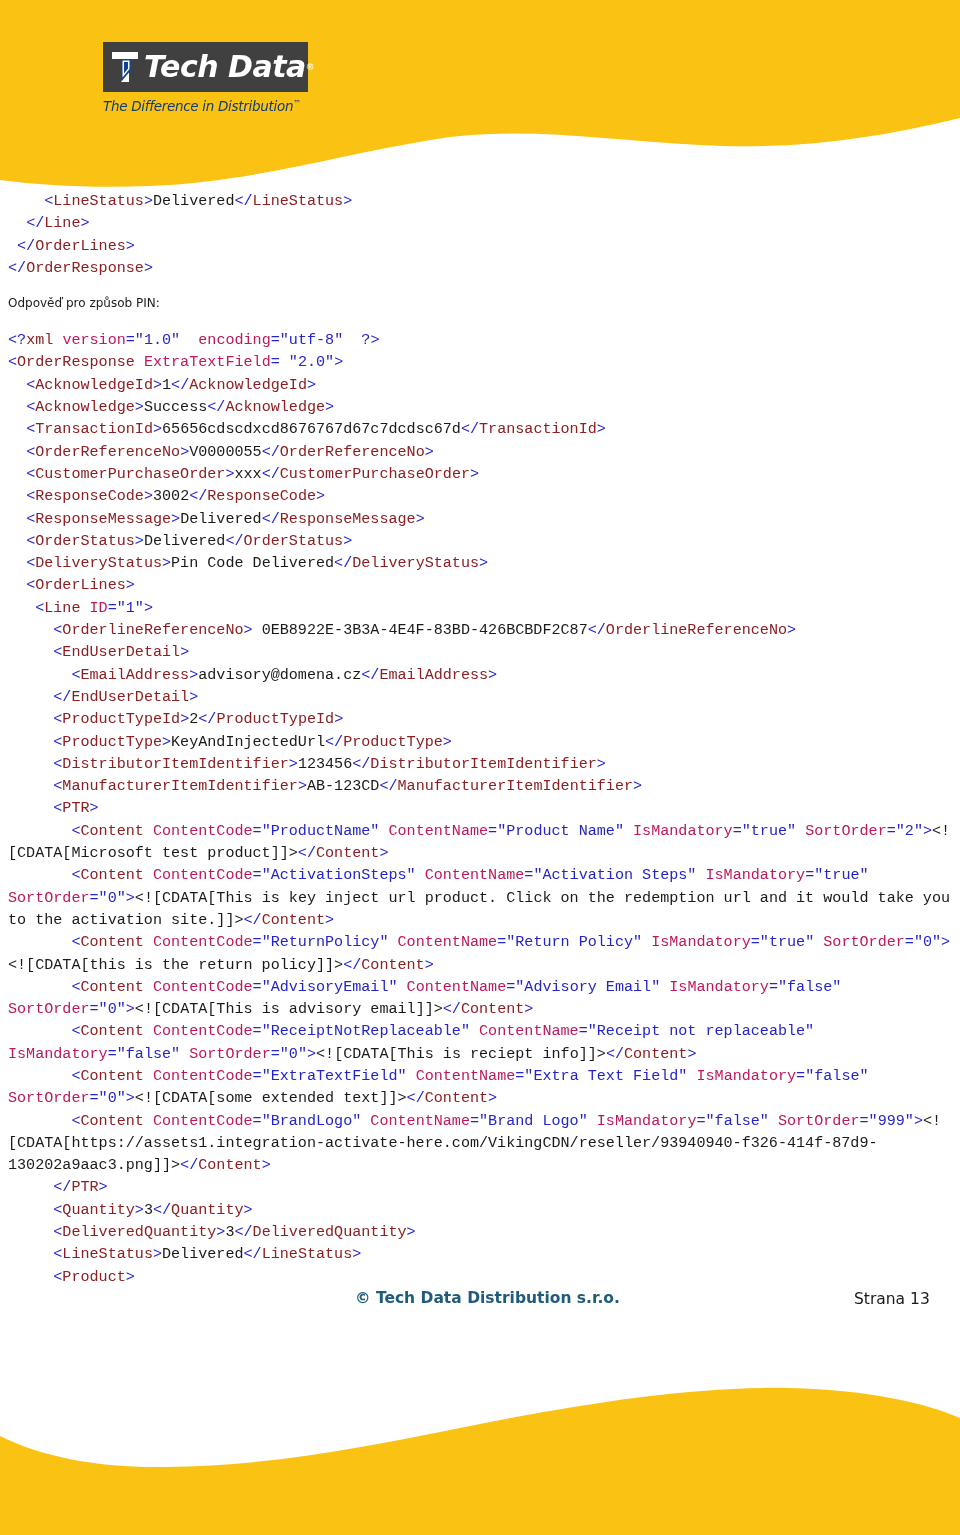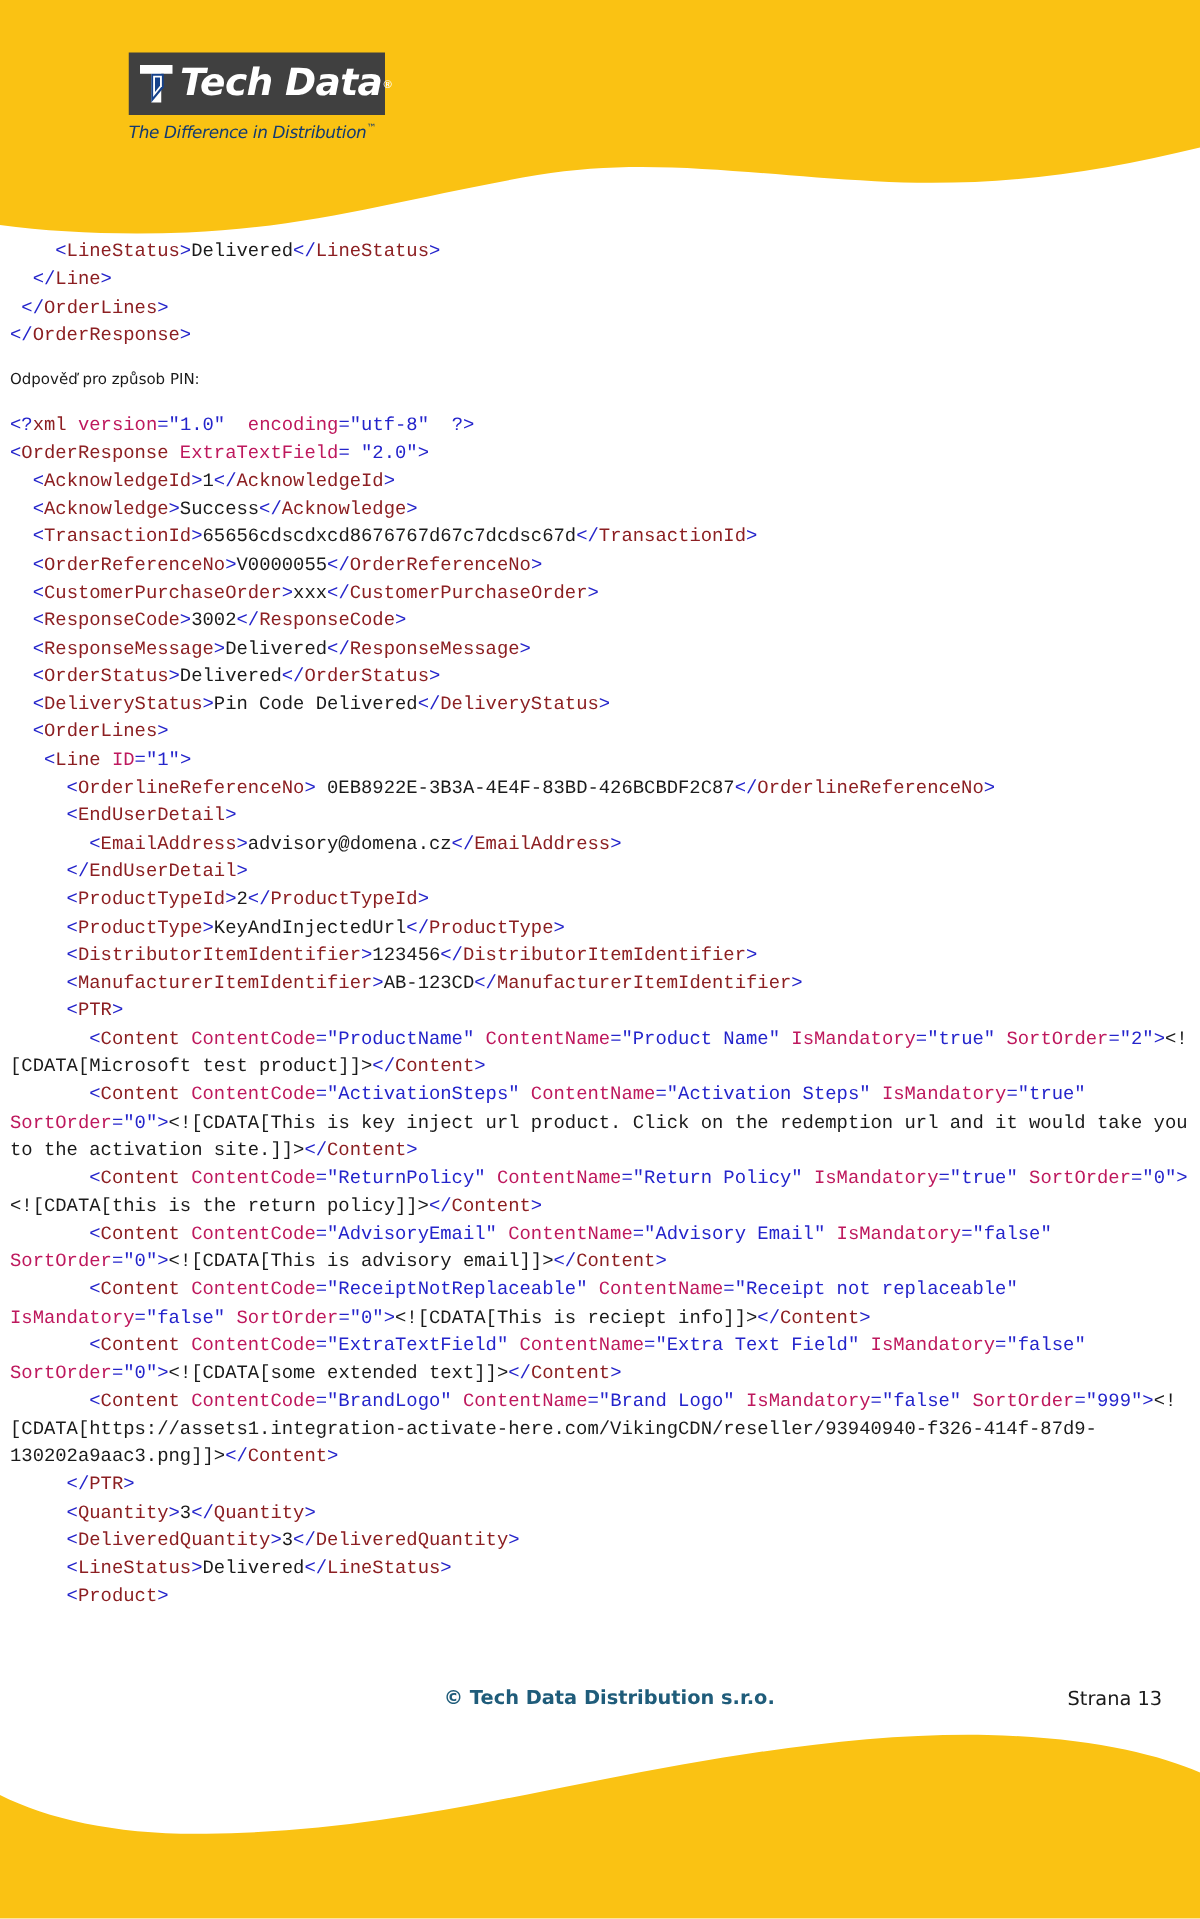--- a/index.html
+++ b/index.html
@@ -102,21 +102,21 @@
   
   .br  { color: #2424CB; }            
   .tag { color: #8C1F22; }            
   .txt { color: #1a1a1a; }            
   .att { color: #be185d; }            
   .val { color: #2424CB; }            
 
   
   #footer-text {
     position: absolute;
-    top: 1349px;
+    top: 1289px;
     left: 0;
     width: 960px;
     height: 26px;
   }
   #footer-copyright {
     position: absolute;
     left: 355px;
     top: 0;
     font-family: "DejaVu Sans", sans-serif;
     font-size: 15.5px;

